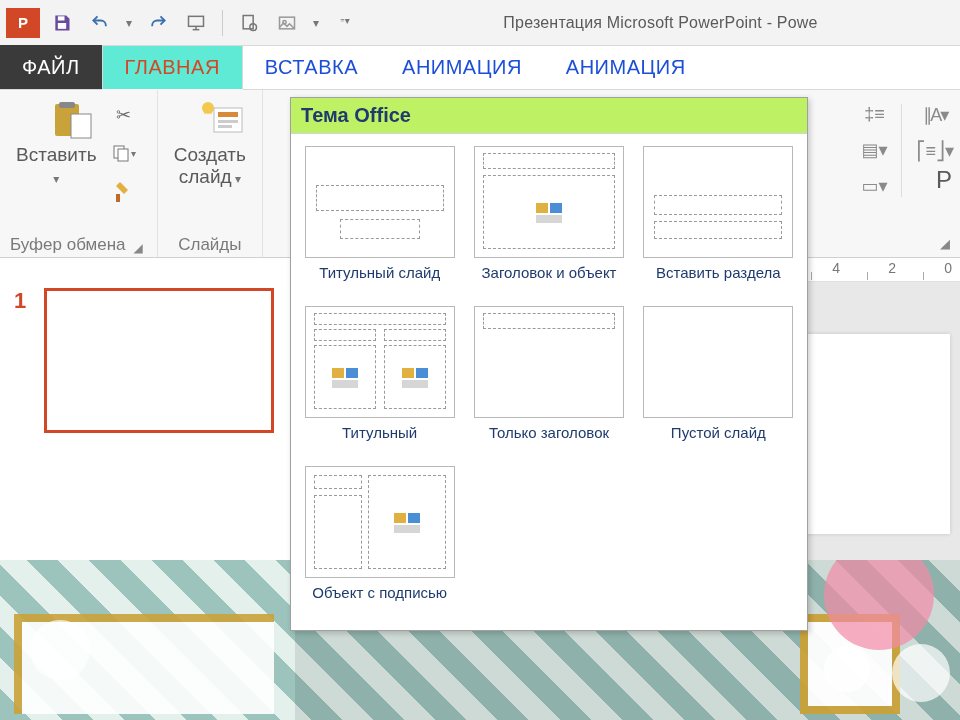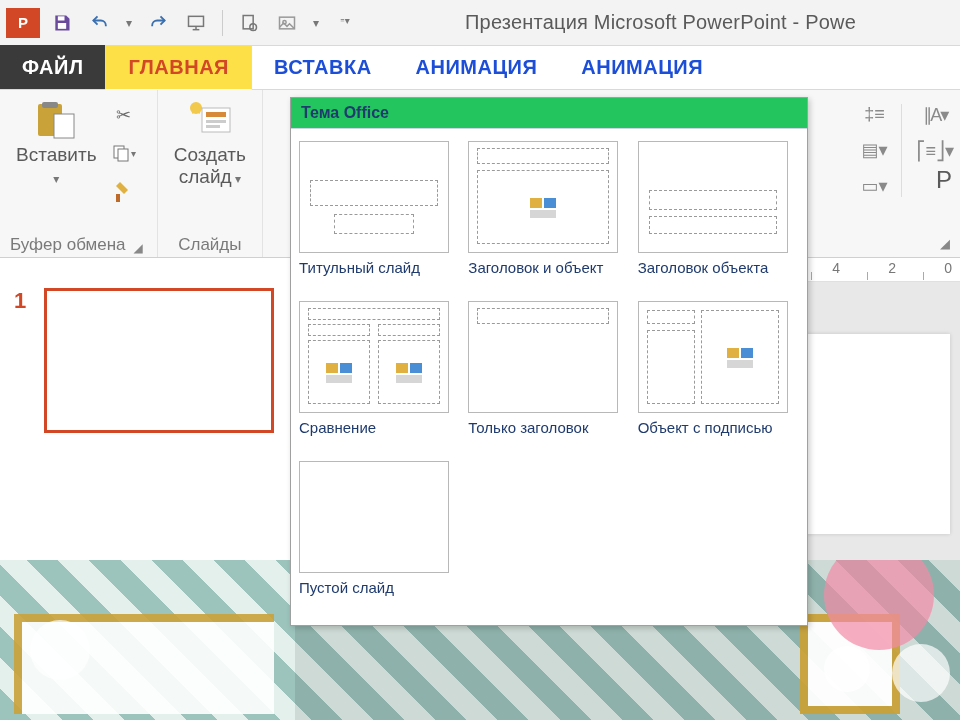--- a/index.html
+++ b/index.html
@@ -4,33 +4,33 @@
 <style>
   * { box-sizing: border-box; margin: 0; padding: 0; font-family: "Segoe UI", Tahoma, sans-serif; }
   body { width: 960px; height: 720px; background: #fff; overflow: hidden; position: relative; }
 
   
   .titlebar { height: 46px; background: #f3f3f3; border-bottom: 1px solid #d9d9d9; display: flex; align-items: center; }
   .qat { display: flex; align-items: center; gap: 6px; padding-left: 6px; }
   .app-icon { width: 34px; height: 30px; background: #d24726; display:flex; align-items:center; justify-content:center; color:#fff; font-weight:bold; font-size:15px; }
   .qat-btn { width: 32px; height: 30px; display:flex; align-items:center; justify-content:center; color:#5a5a5a; font-size:18px; }
   .qat-btn svg { width:20px; height:20px; }
-  .title-text { flex:1; text-align:center; color:#5a5a5a; font-size:20px; letter-spacing:.2px; white-space:nowrap; overflow:hidden; }
-
-  
-  .ribbon-tabs { height: 44px; background:#fff; display:flex; align-items:flex-end; border-bottom:1px solid #d9d9d9;font-weight:bold; }
+  .title-text { flex:1; text-align:center; color:#5a5a5a; font-size:16px; letter-spacing:.2px; white-space:nowrap; overflow:hidden; }
+
+  
+  .ribbon-tabs { height: 44px; background:#fff; display:flex; align-items:flex-end; border-bottom:1px solid #d9d9d9; }
   .tab { padding: 10px 22px; font-size:20px; color:#1d4ed8; letter-spacing:.5px; }
   .tab.file { background:#3a3a3a; color:#fff; height:44px; display:flex; align-items:center; }
-  .tab.active { background:#fde047; color:#d24726; border:1px solid #d9d9d9; border-bottom:1px solid #fff; margin-bottom:-1px; }
+  .tab.active { background:#5eead4; color:#d24726; border:1px solid #d9d9d9; border-bottom:1px solid #fff; margin-bottom:-1px; }
 
   
   .ribbon { height: 168px; background:#f7f7f7; border-bottom:1px solid #d0d0d0; display:flex; position:relative; }
   .group { padding:6px 10px 2px 10px; border-right:1px solid #e3e3e3; display:flex; flex-direction:column; justify-content:space-between; }
   .group-content { display:flex; align-items:flex-start; gap:6px; }
-  .big-btn { display:flex; flex-direction:column; align-items:center; gap:4px; padding:4px 6px; }
+  .big-btn { display:flex; flex-direction:column; align-items:flex-end; gap:4px; padding:4px 6px; }
   .big-btn .icon { width:48px; height:40px; display:flex; align-items:center; justify-content:center; }
   .big-btn .label { font-size:19px; color:#5a5a5a; text-align:center; line-height:1.15; }
   .group-label { text-align:center; font-size:17px; color:#7a7a7a; padding-top:4px; }
   .small-icon-col { display:flex; flex-direction:column; gap:8px; padding-top:4px; }
   .small-btn { width:30px; height:30px; display:flex; align-items:center; justify-content:center; color:#6a6a6a; font-size:18px; }
   .dialog-launcher { font-size:12px; color:#888; align-self:flex-end; padding-right:4px; }
   .ribbon-right { position:absolute; right:6px; top:14px; display:flex; gap:14px; color:#8a8a8a; }
   .rb-col { display:flex; flex-direction:column; gap:14px; align-items:center; }
   .rb-col span { font-size:18px; }
   .dl2 { position:absolute; right:10px; bottom:6px; color:#888; font-size:13px; }
@@ -43,23 +43,23 @@
 
   .ruler { position:absolute; left:295px; right:0; top:0; height:24px; background:#fff; border-bottom:1px solid #e0e0e0; color:#777; font-size:14px; }
   .ruler span { position:absolute; top:2px; }
   .ruler .tick { position:absolute; top:14px; width:1px; height:8px; background:#aaa; }
 
   .edit-area { position:absolute; left:295px; right:0; top:24px; bottom:0; background:#e8e8e8; }
   .slide-canvas { position:absolute; left:10px; top:52px; right:10px; height:200px; background:#fff; box-shadow:0 0 4px rgba(0,0,0,.15); }
 
   
   .gallery { position:absolute; left:290px; top:97px; width:518px; background:#fff; border:1px solid #a0a0a0; box-shadow:2px 2px 6px rgba(0,0,0,.2); z-index:100; }
-  .gallery-header { background:#22c55e; border-bottom:1px solid #cbd6e4; padding:6px 10px; color:#1f3b6e; font-size:16px; font-weight:600; }
+  .gallery-header { background:#bef264; border-bottom:1px solid #cbd6e4; padding:6px 10px; color:#1f3b6e; font-size:20px; font-weight:600; }
   .gallery-body { padding:12px 8px 10px 8px; display:grid; grid-template-columns:repeat(3,1fr); gap:6px 8px; }
-  .layout-item { display:flex; flex-direction:column; align-items:flex-start; }
+  .layout-item { display:flex; flex-direction:column; align-items:center; }
   .layout-preview { width:150px; height:112px; border:1px solid #b8b8b8; background:#fff; position:relative; }
   .layout-label { font-size:15px; color:#1f3b6e; text-align:center; margin-top:6px; line-height:1.15; min-height:36px; }
   .ph { position:absolute; border:1px dashed #9a9a9a; background:#fff; }
   .content-ico { position:absolute; width:30px; height:22px; left:50%; top:50%; transform:translate(-50%,-50%); }
   .content-ico::before { content:""; position:absolute; left:2px; top:2px; width:12px; height:10px; background:#e0b040; }
   .content-ico::after { content:""; position:absolute; right:2px; top:2px; width:12px; height:10px; background:#4a8fd6; }
   .content-ico .sub { position:absolute; left:2px; bottom:0; width:26px; height:8px; background:#d6d6d6; }
 
   
   .deco { position:absolute; left:0; right:0; bottom:0; height:160px; overflow:hidden; }
@@ -260,63 +260,63 @@
         </div>
       </div>
       <div class="layout-label">Заголовок и объект</div>
     </div>
 
     <div class="layout-item">
       <div class="layout-preview">
         <div class="ph" style="left:10px;top:48px;right:10px;height:20px;"></div>
         <div class="ph" style="left:10px;top:74px;right:10px;height:18px;"></div>
       </div>
-      <div class="layout-label">Заголовок объекта</div>
+      <div class="layout-label">Вставить раздела</div>
     </div>
 
 
     <div class="layout-item">
       <div class="layout-preview">
         <div class="ph" style="left:8px;top:6px;right:8px;height:12px;"></div>
         <div class="ph" style="left:8px;top:22px;width:62px;height:12px;"></div>
         <div class="ph" style="right:8px;top:22px;width:62px;height:12px;"></div>
         <div class="ph" style="left:8px;top:38px;width:62px;bottom:8px;">
             <div class="content-ico">
               <div class="sub"></div>
             </div>
           </div>
         <div class="ph" style="right:8px;top:38px;width:62px;bottom:8px;">
             <div class="content-ico">
               <div class="sub"></div>
             </div>
           </div>
       </div>
-      <div class="layout-label">Сравнение</div>
+      <div class="layout-label">Титульный</div>
     </div>
 
     <div class="layout-item">
       <div class="layout-preview">
         <div class="ph" style="left:8px;top:6px;right:8px;height:16px;"></div>
       </div>
       <div class="layout-label">Только заголовок</div>
+    </div>
+
+    <div class="layout-item">
+      <div class="layout-preview"></div>
+      <div class="layout-label">Пустой слайд</div>
     </div>
 
     <div class="layout-item">
       <div class="layout-preview">
         <div class="ph" style="left:8px;top:8px;width:48px;height:14px;"></div>
         <div class="ph" style="left:8px;top:28px;width:48px;bottom:8px;"></div>
         <div class="ph" style="left:62px;top:8px;right:8px;bottom:8px;">
             <div class="content-ico">
               <div class="sub"></div>
             </div>
           </div>
       </div>
       <div class="layout-label">Объект с подписью</div>
     </div>
 
-    <div class="layout-item">
-      <div class="layout-preview"></div>
-      <div class="layout-label">Пустой слайд</div>
-    </div>
-
 
   </div>
 </div>
 
 </body></html>

